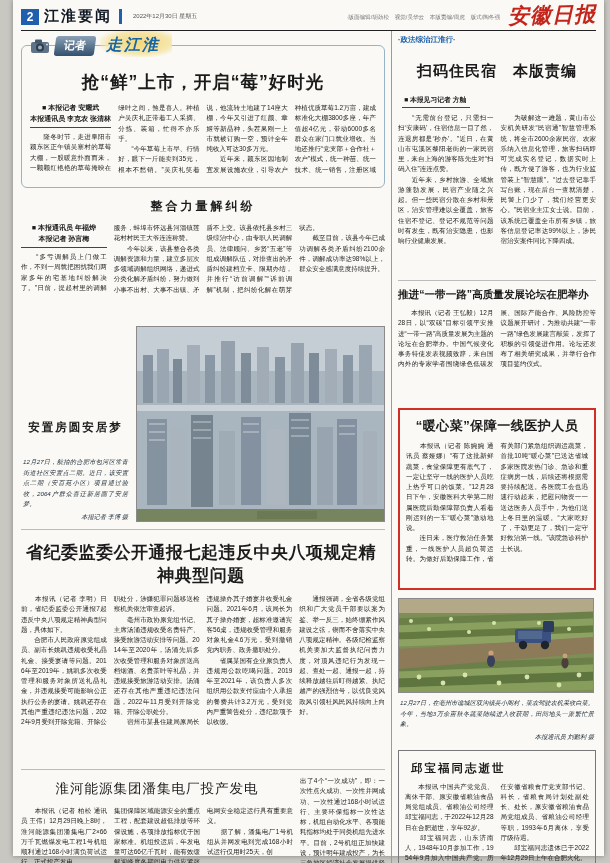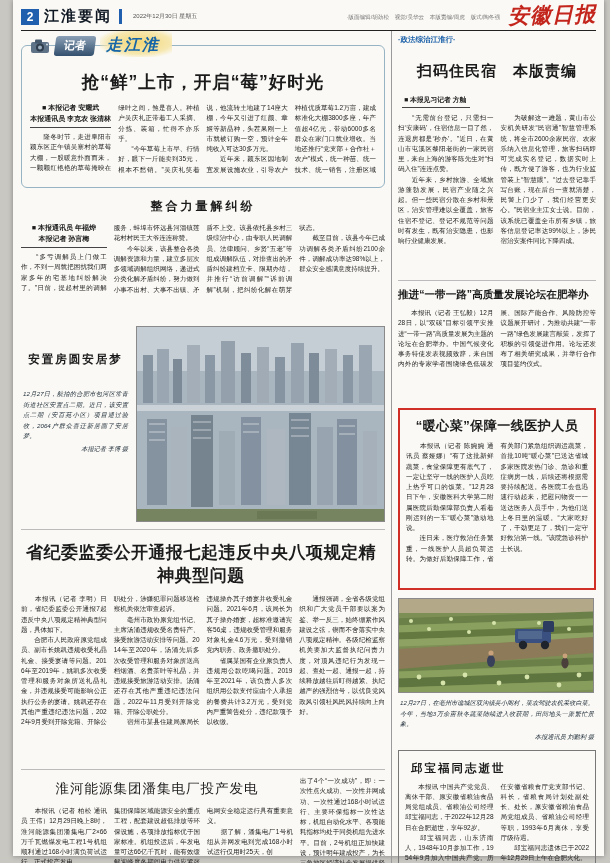--- a/index.html
+++ b/index.html
@@ -47,21 +47,21 @@
   .rep-title-wrap { position:relative; padding:0 8px; }
   .rep-blob { position:absolute; left:2px; top:-4px; width:72px; height:26px;
               background:radial-gradient(ellipse at 55% 45%, #f3d678 0%, #f6e7ae 55%, rgba(246,231,174,0) 78%); }
   .rep-title { position:relative; color:#1565a7; font-style:italic; font-weight:bold;
                font-size:16px; font-family:Liberation Mono, monospace; letter-spacing:2px; }
   .h-straw { font-weight:bold; font-size:17.5px; text-align:center; letter-spacing:1px; margin-bottom:9px; }
 
   .h-med { font-weight:bold; font-size:12px; text-align:center; letter-spacing:3px; margin:10px 0 8px 0; }
 
   
-  .photo-row { display:flex; margin-top:8px; }
+  .photo-row { display:flex; margin-top:8px;align-items:flex-end; }
   .photo-side { width:116px; padding:26px 8px 0 2px; }
   .photo-title { font-family:"Liberation Serif", serif; font-weight:bold; font-size:11.5px;
                  letter-spacing:2px; text-align:center; margin-bottom:22px; }
   .cap { font-style:italic; font-size:6.2px; line-height:1.7; color:#23313d; text-align:justify; }
   .cap-credit { font-style:italic; font-size:6.2px; color:#23313d; text-align:right; margin-top:3px; }
   .photo-main { width:249px; height:196px; border:1px solid #8a8a8a; }
   .photo-main svg, .photo-field svg { display:block; }
 
   .h-disc { font-weight:bold; font-size:17px; text-align:center; margin:9px 4px 7px 0; letter-spacing:.5px; }
   .disc-wrap { border-top:1px solid #bbb; padding-top:2px; margin-top:7px; }

